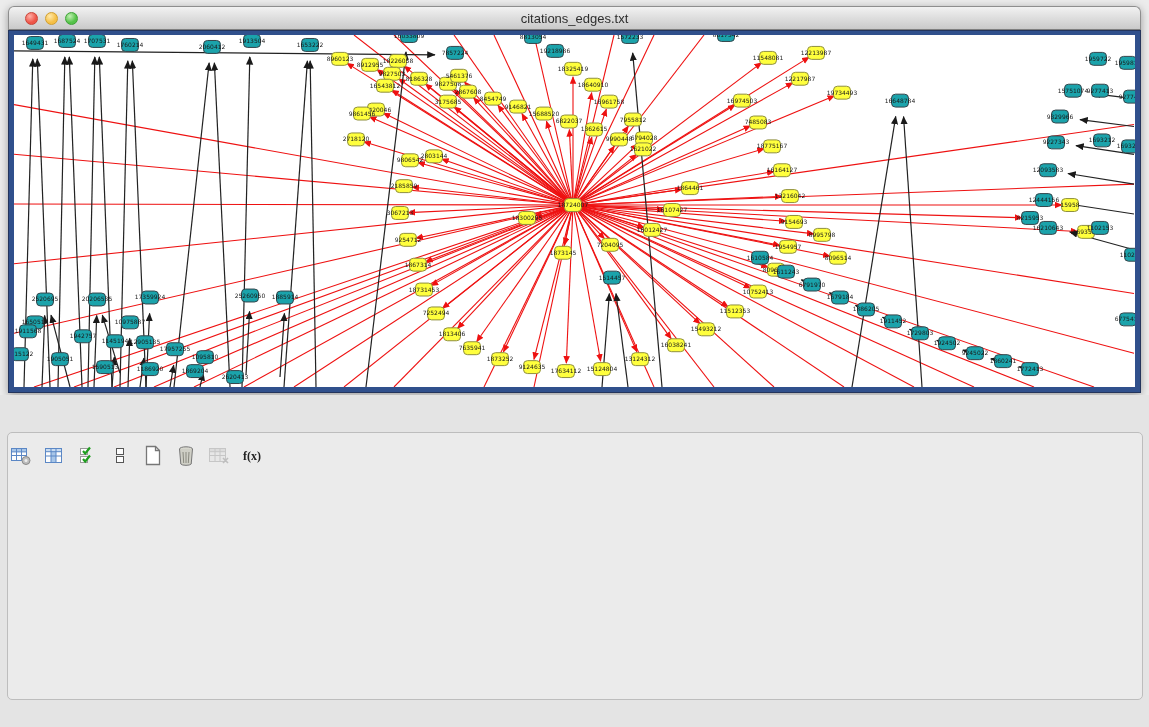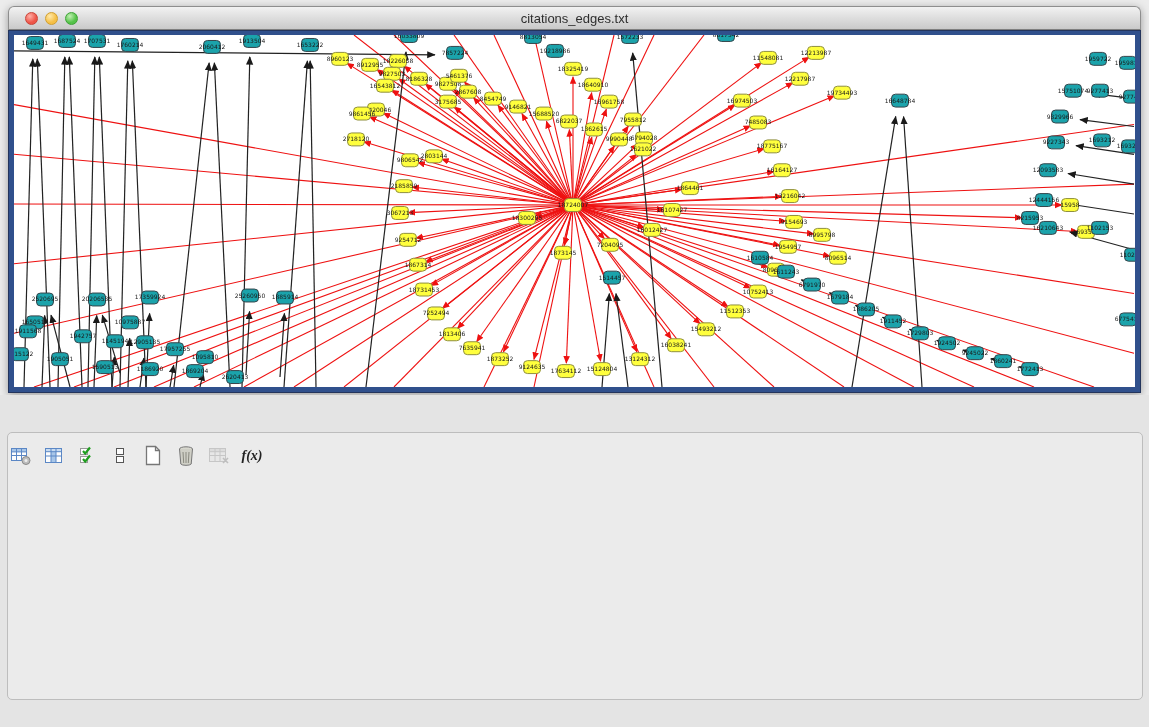--- a/index.html
+++ b/index.html
@@ -32,21 +32,21 @@
     background:linear-gradient(#fbfbfb,#d6d6d6);border-top:1px solid #bcbcbc;border-bottom:1px solid #ababab;box-sizing:border-box;}
   .panel-title{position:absolute;left:10px;top:6px;font-size:12px;color:#2a2a2a;}
   .collapse-handle{position:absolute;left:566px;top:1px;width:0;height:0;
     border-left:5px solid transparent;border-right:5px solid transparent;border-bottom:6px solid #5a5a5a;}
   .panel-controls{position:absolute;right:12px;top:5px;display:flex;gap:14px;align-items:center;}
   .group-box{position:absolute;left:7px;top:37px;width:1134px;height:266px;background:#ebebeb;
     border:1px solid #bdbdbd;border-radius:5px;}
   
   .toolbar{position:absolute;left:10px;top:45px;height:32px;display:flex;align-items:center;gap:11px;}
   .tool-btn{width:22px;height:24px;display:flex;align-items:center;justify-content:center;}
-  .fx{font-family:"Liberation Serif",serif;font-style:italic;font-weight:bold;font-size:14px;color:#222;}
+  .fx{font-family:"Liberation Serif",serif;font-weight:bold;font-size:12px;color:#222;}
 </style>
 </head>
 <body>
 
 <div class="net-window">
   <div class="titlebar">
     <div class="lights">
       <span class="light red"></span>
       <span class="light yellow"></span>
       <span class="light green"></span>

